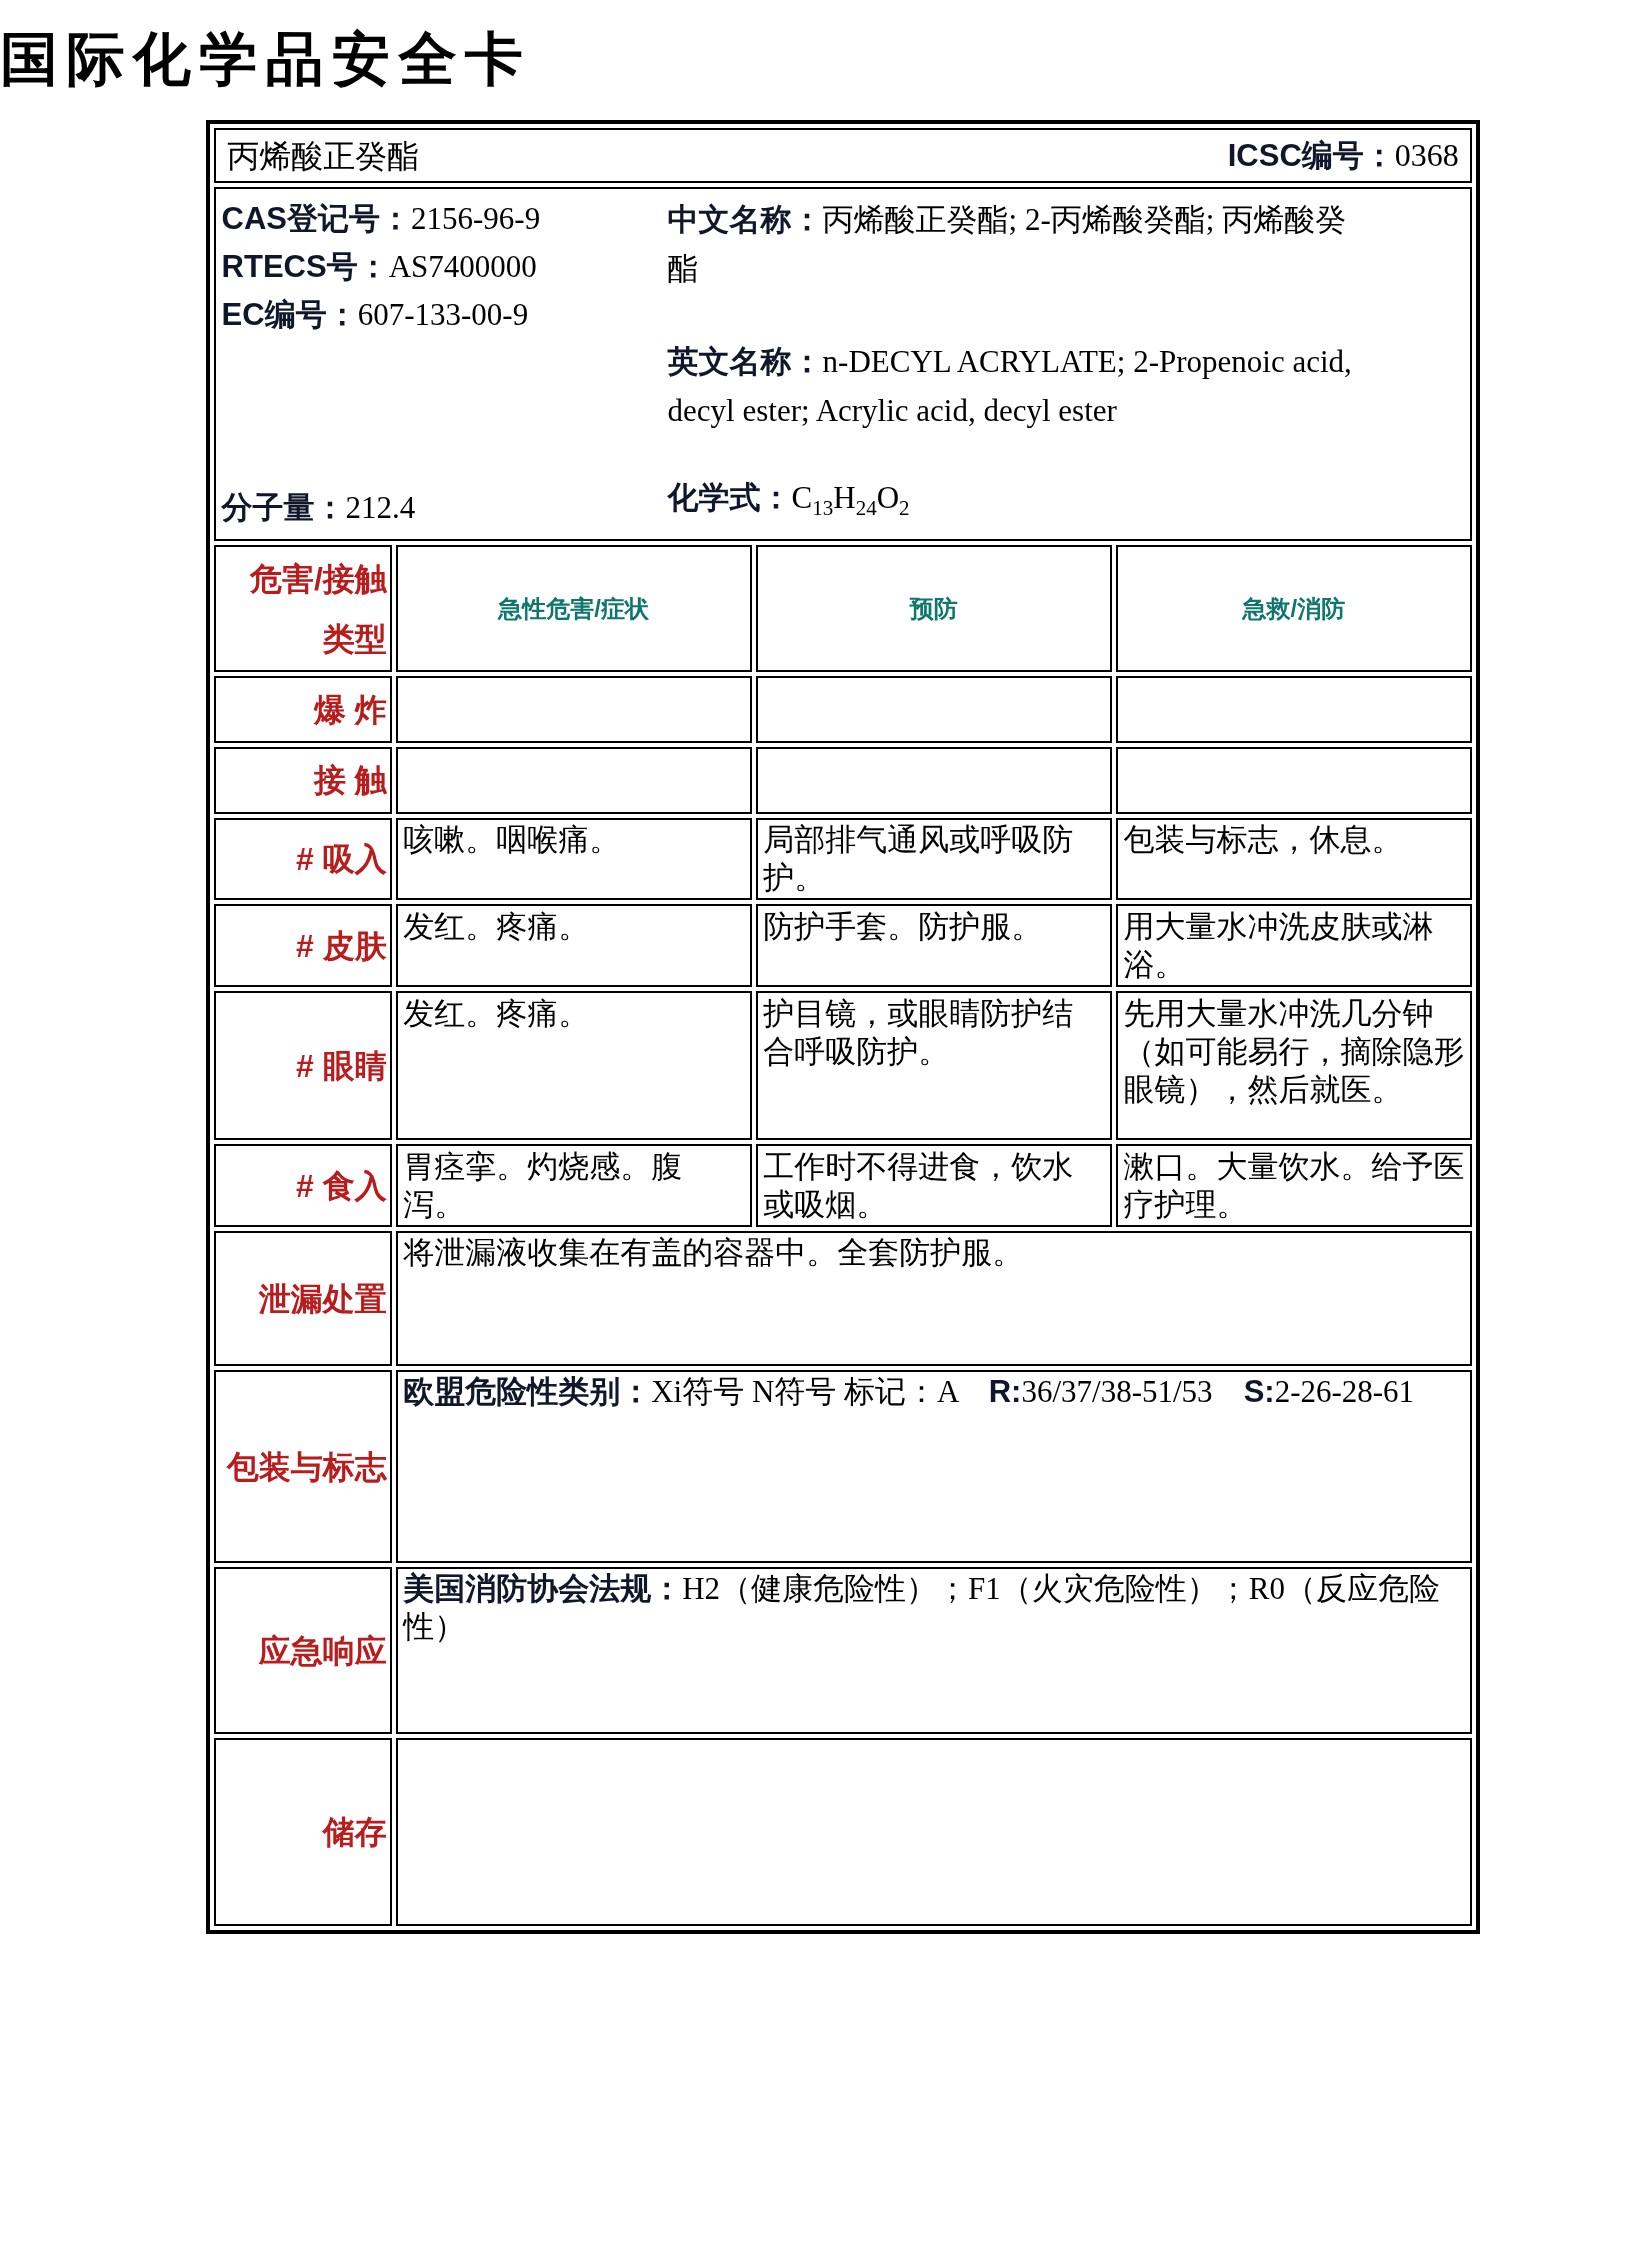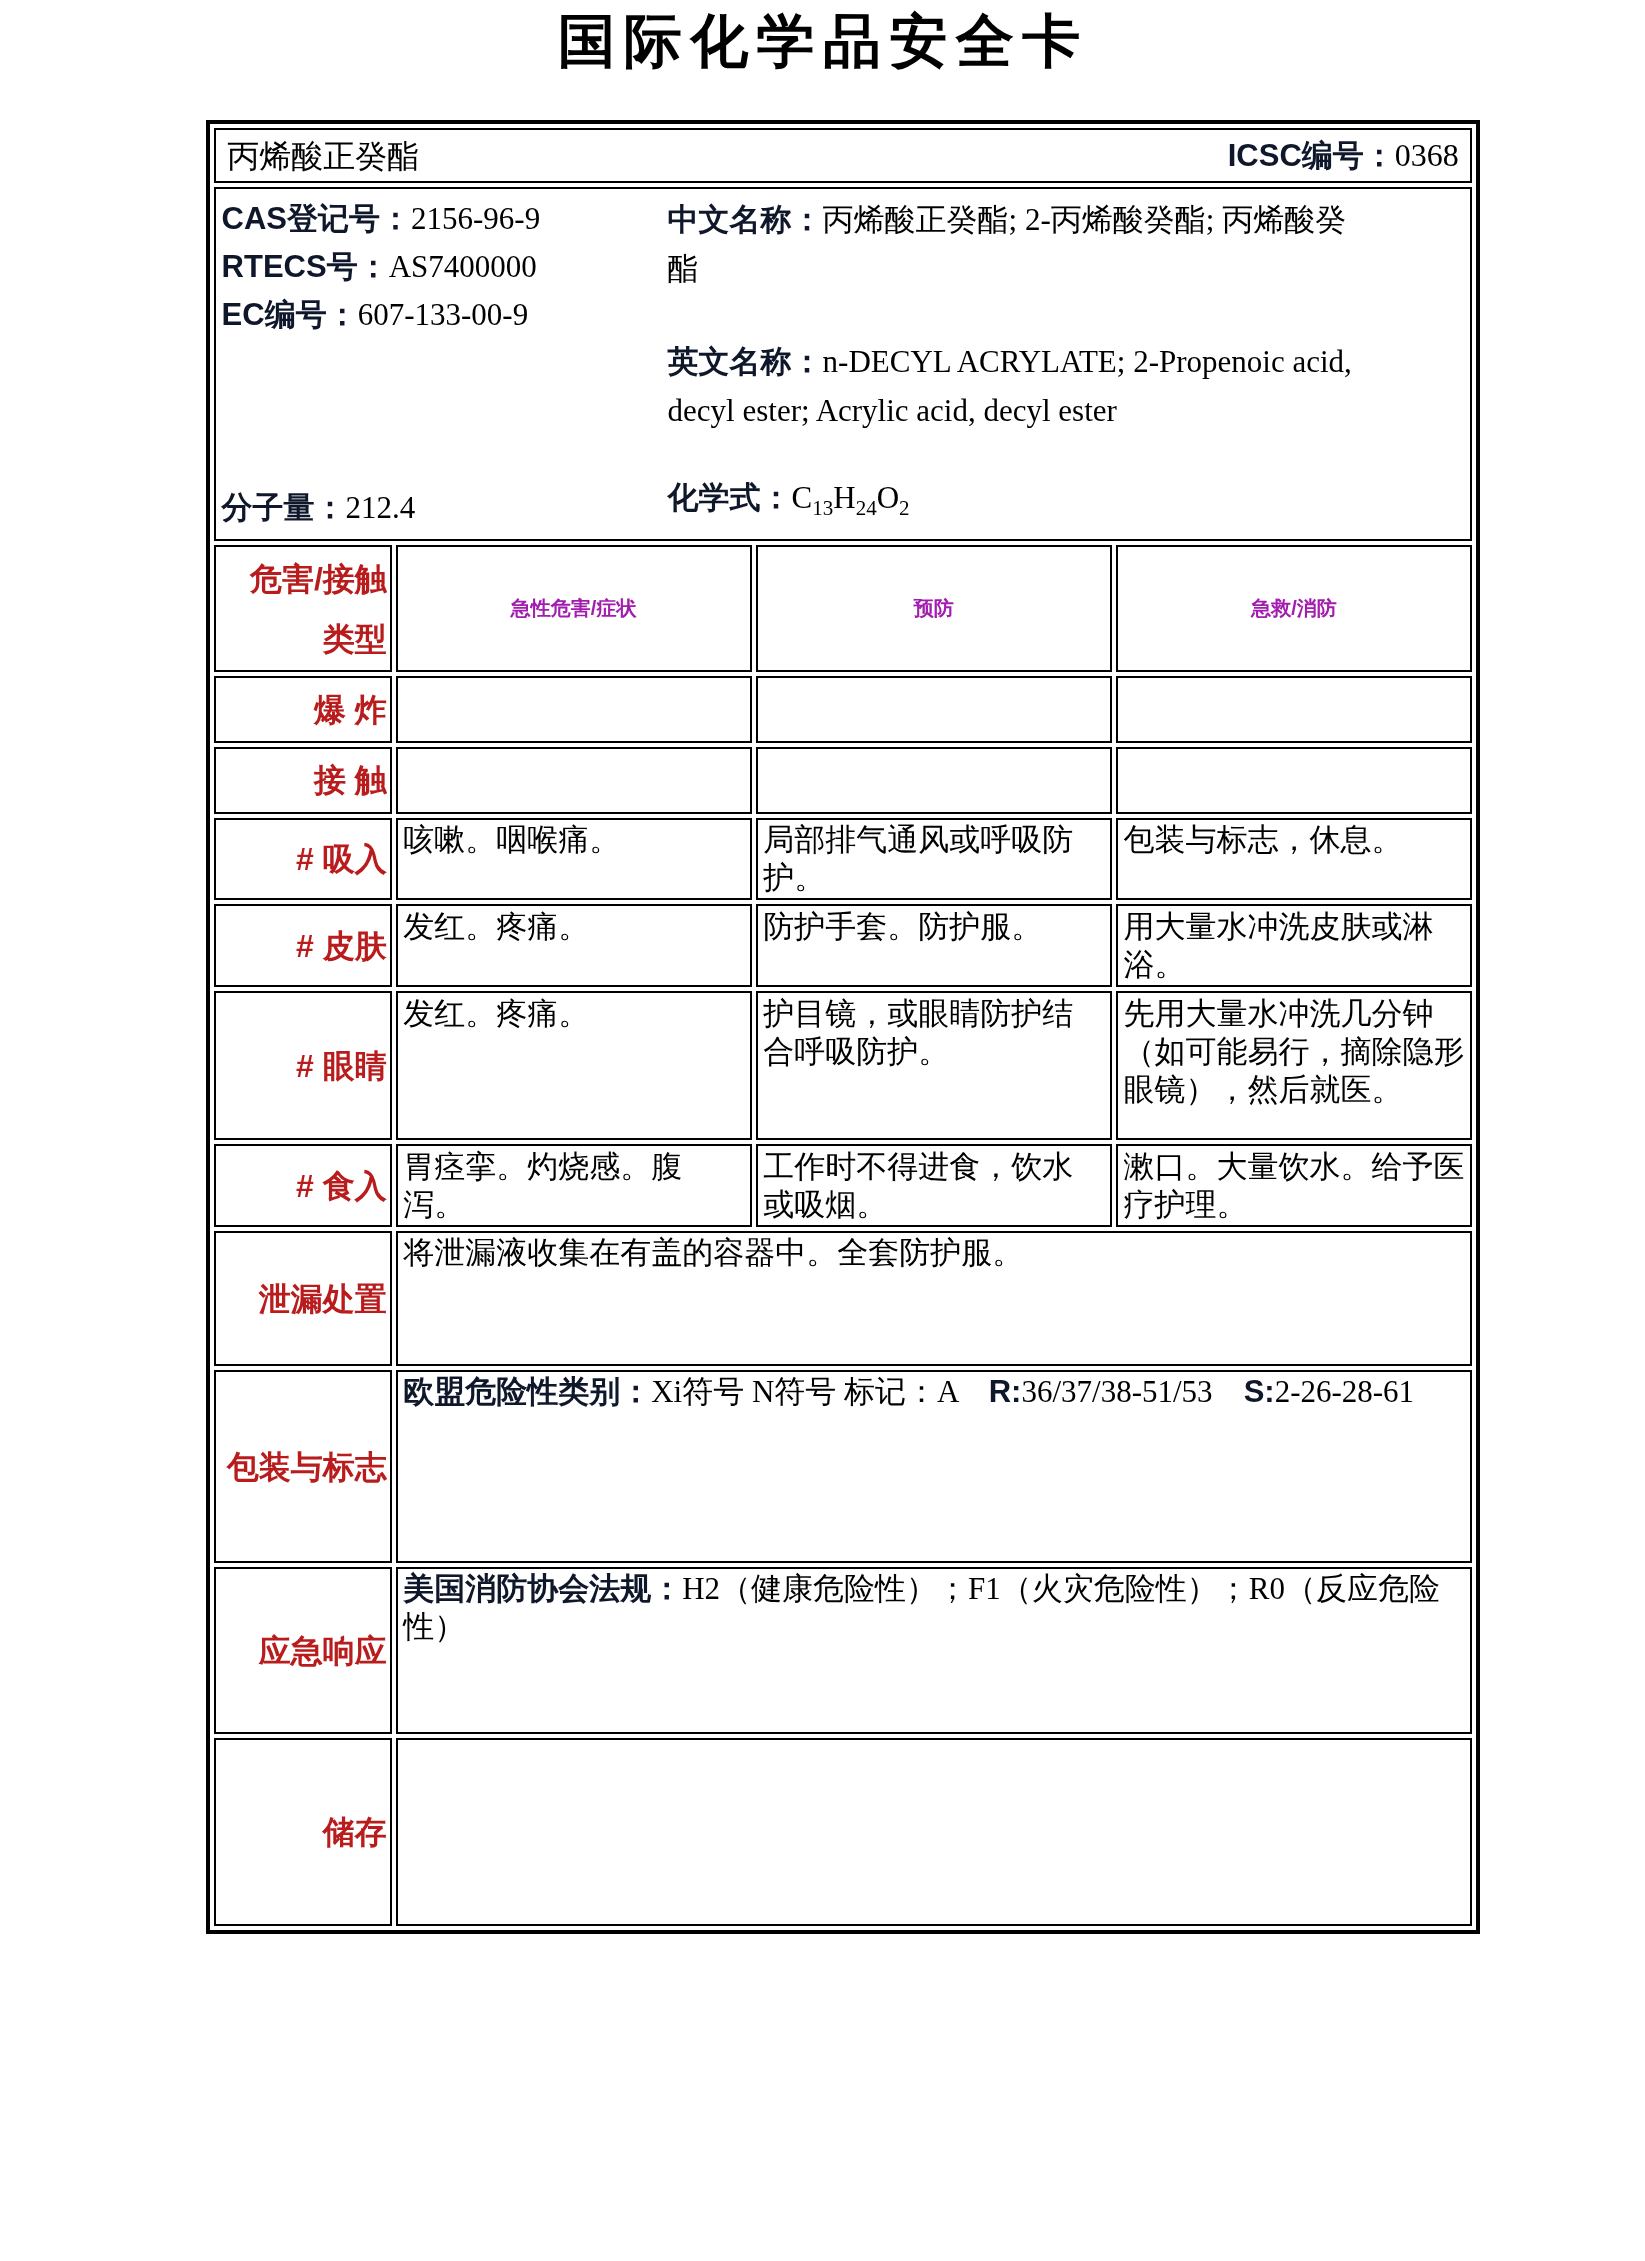--- a/index.html
+++ b/index.html
@@ -1,31 +1,31 @@
 <!DOCTYPE html>
 <html style="font-size:11.2px"><head>
 <meta charset="utf-8">
 <style>
   html,body{margin:0;padding:0;background:#ffffff;}
   body{width:1646px;height:2261px;position:relative;font-family:"Liberation Serif",serif;color:#000;}
-  .page-title{position:absolute;top:3px;left:0;right:0;text-align:center;
+  .page-title{position:absolute;top:21px;left:0;right:0;text-align:left;
     font-family:"Liberation Sans",sans-serif;font-weight:bold;font-size:58px;
     letter-spacing:8.4px;margin:0;}
   table.card{position:absolute;left:206px;top:120px;width:1274px;
     border-collapse:separate;border-spacing:4.2px;border:4.2px solid #000;
     table-layout:fixed;background:#fff;}
   td{border:2.1px solid #000;vertical-align:top;padding:1.4px 5.6px;
      font-size:31px;line-height:38px;background:#fff;box-sizing:border-box;
      overflow:hidden;}
   col.c1{width:175px;}col.c2{width:351px;}col.c3{width:351px;}col.c4{width:351px;}
   .blue-label{color:#0f172a;font-family:"Liberation Sans",sans-serif;font-weight:bold;}
   td.lbl{color:#b91c1c;font-family:"Liberation Sans",sans-serif;font-weight:bold;
      font-size:32px;line-height:60px;text-align:right;vertical-align:middle;padding:1.4px 2.8px;}
-  td.head{color:#a21caf;font-family:"Liberation Sans",sans-serif;font-weight:bold;
-     font-size:20px;line-height:49px;text-align:center;vertical-align:middle;}
+  td.head{color:#0f766e;font-family:"Liberation Sans",sans-serif;font-weight:bold;
+     font-size:24px;line-height:49px;text-align:center;vertical-align:middle;}
   
   tr.r-name td{height:55px;vertical-align:middle;}
   tr.r-ids td{height:316px;}
   tr.r-head td{height:91px;}
   tr.r-fire td{height:83px;}
   tr.r-exp td{height:42px;}
   tr.r-touch td{height:42px;}
   tr.r-inh td{height:72px;}
   tr.r-skin td{height:81px;}
   tr.r-eye td{height:149px;}

